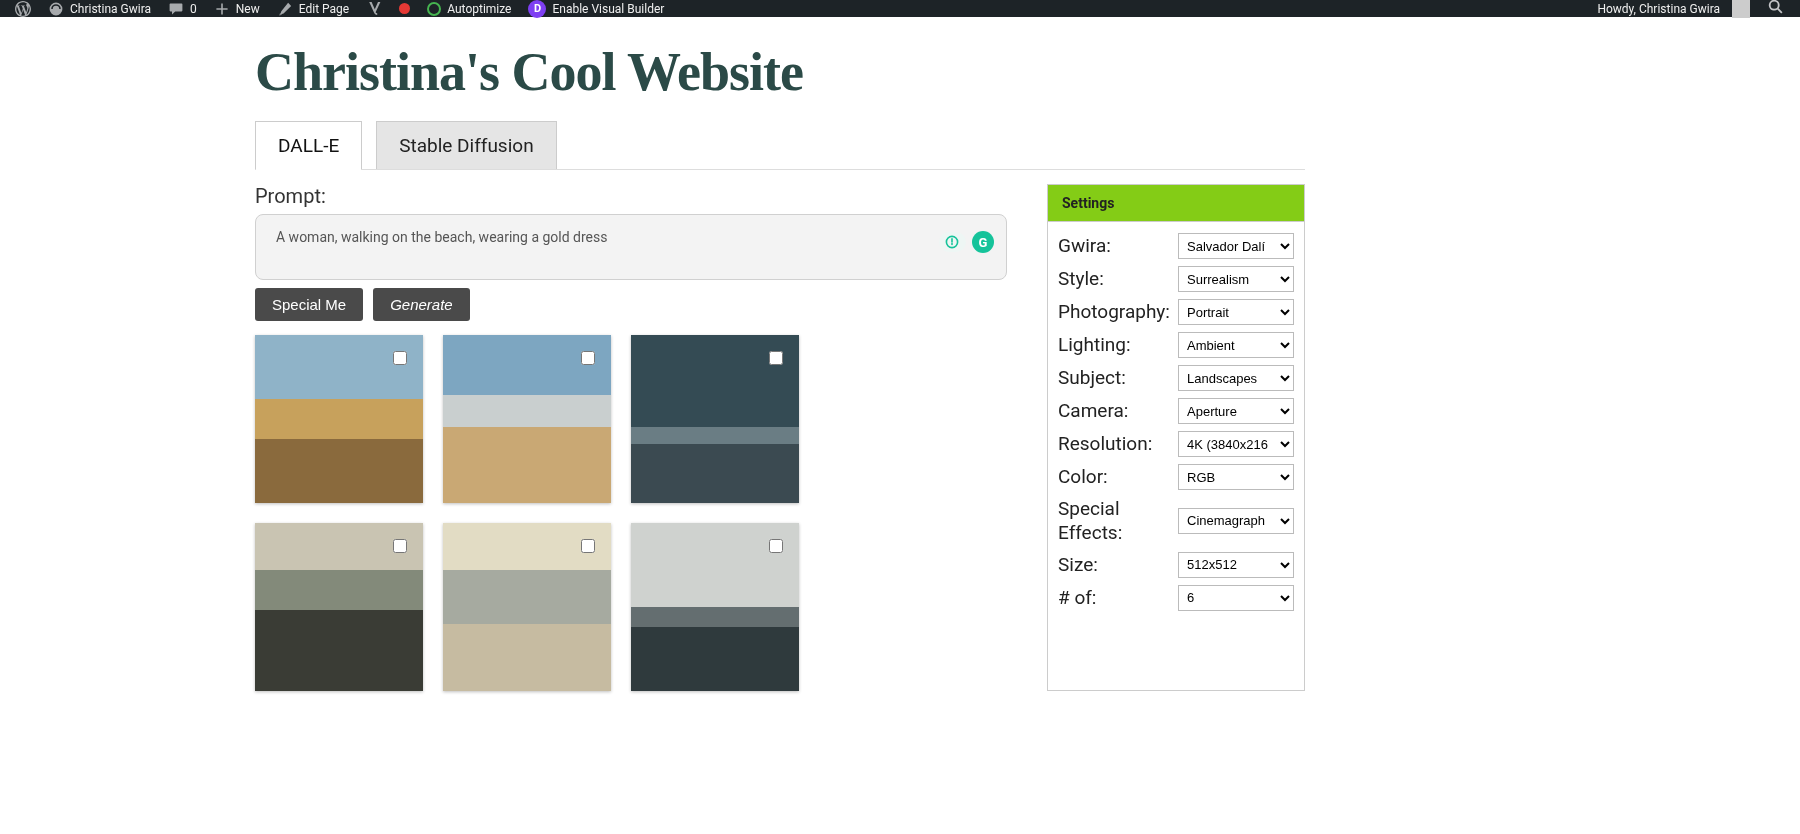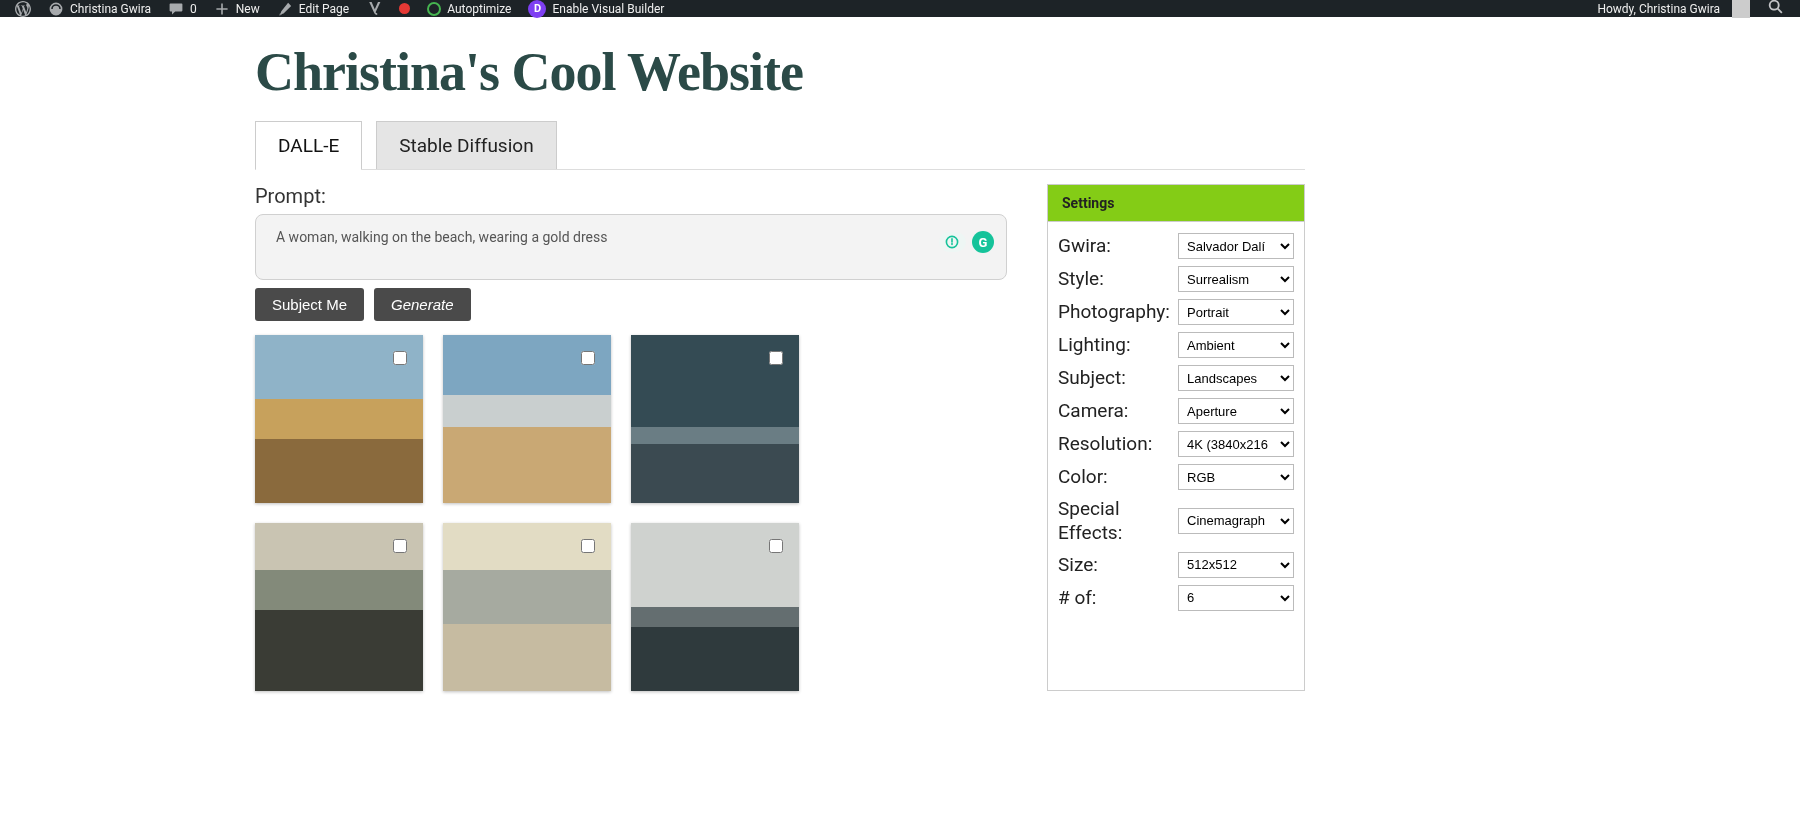--- a/index.html
+++ b/index.html
@@ -159,21 +159,21 @@
         <div class="ext-icons">
           <span class="ext-pill">
             <svg viewBox="0 0 20 20">
                 <circle cx="10" cy="10" r="7" fill="none" stroke="#15c39a" stroke-width="2"></circle>
                 <path d="M10 6v4M10 12v1" stroke="#15c39a" stroke-width="2" stroke-linecap="round"></path>
               </svg>
           </span>
           <span class="g-badge">G</span>
         </div>
       </div>
-      <button class="btn">Subject Me</button>
+      <button class="btn">Special Me</button>
       <button class="btn">Generate</button>
 
       <div class="grid">
         <div class="thumb t1">
             <input type="checkbox" style="">
           </div>
         <div class="thumb t2">
             <input type="checkbox" style="">
           </div>
         <div class="thumb t3">

